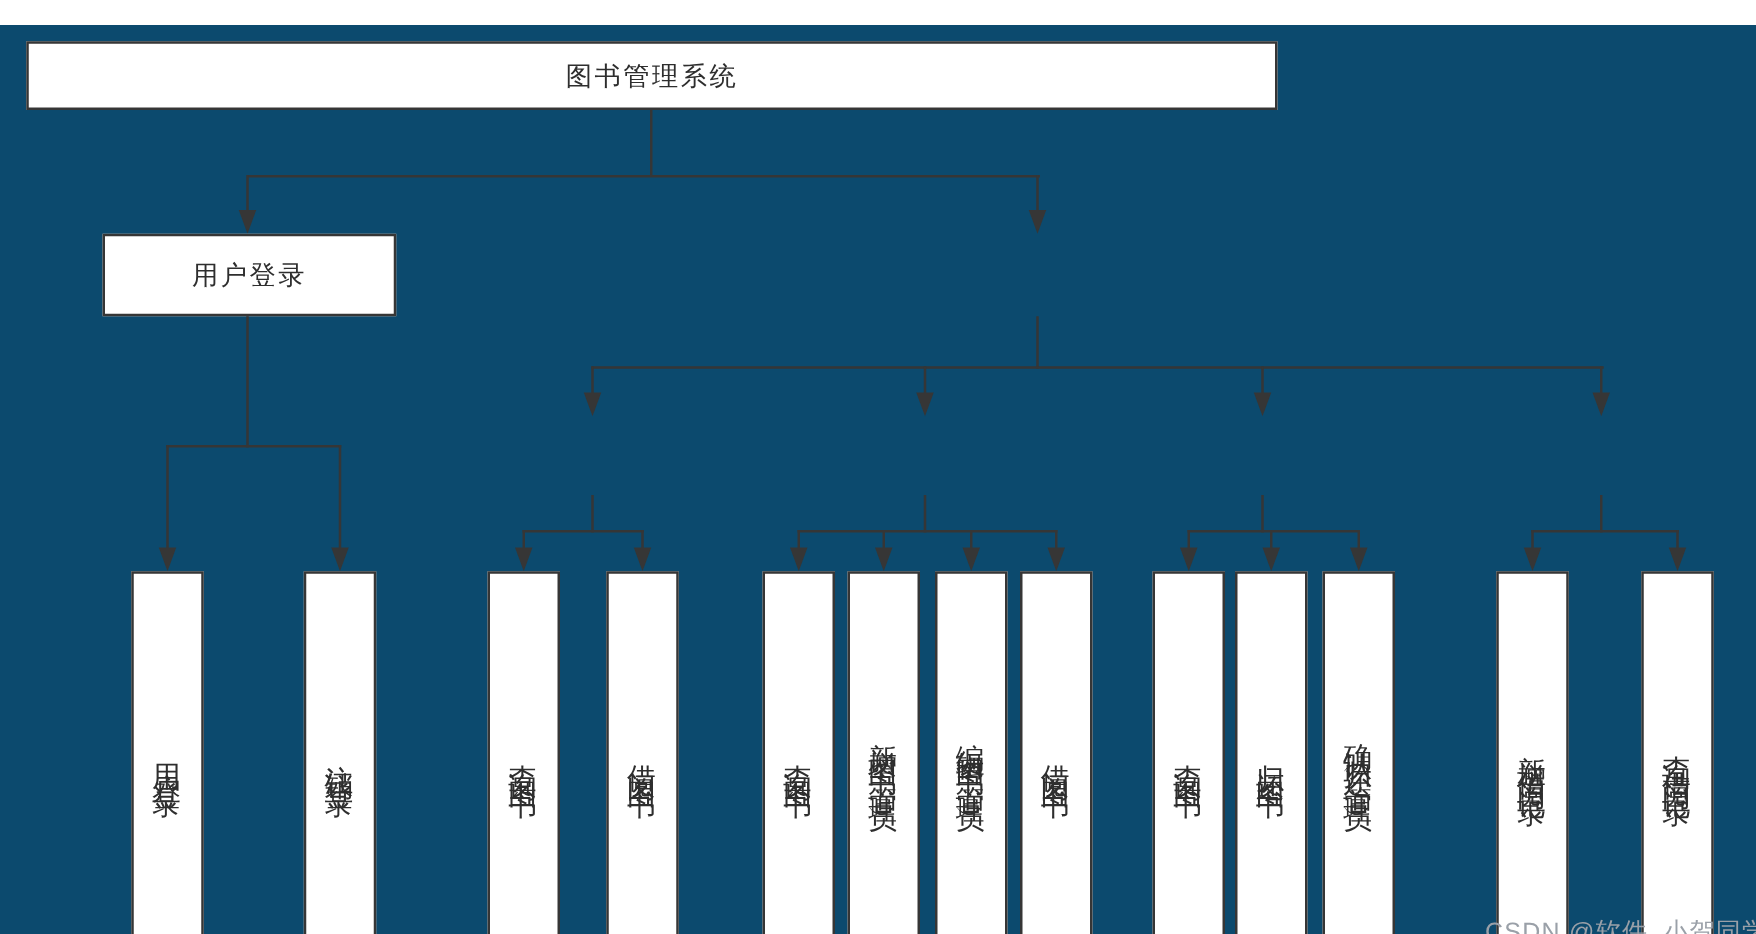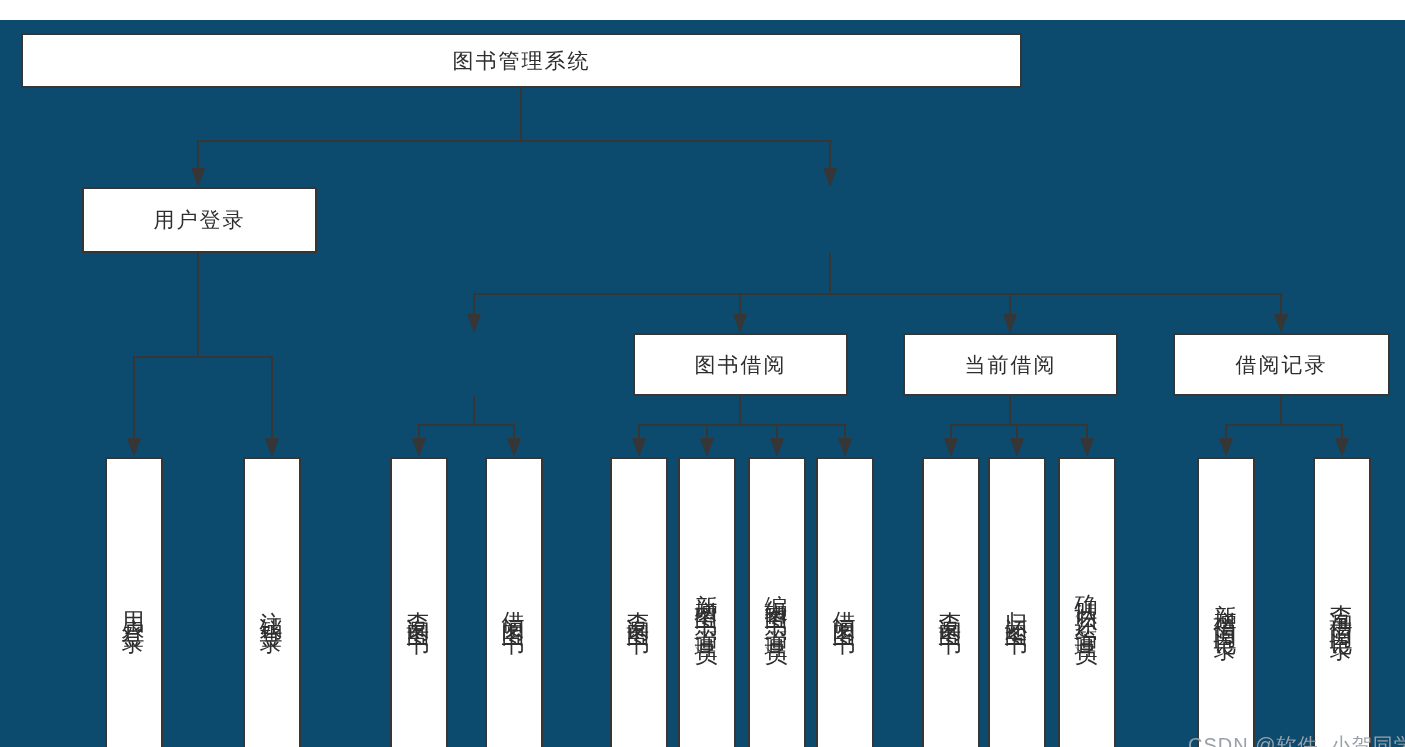--- a/index.html
+++ b/index.html
@@ -87,23 +87,20 @@
   <div class="hl" style="left:473px; top:273px; width:810px;"></div>
   <div class="vl" style="left:473px; top:273px; height:22px;"></div>
   <div class="ah" style="left:467px; top:294px;"></div>
   <div class="vl" style="left:739px; top:273px; height:22px;"></div>
   <div class="ah" style="left:733px; top:294px;"></div>
   <div class="vl" style="left:1009px; top:273px; height:22px;"></div>
   <div class="ah" style="left:1003px; top:294px;"></div>
   <div class="vl" style="left:1280px; top:273px; height:22px;"></div>
   <div class="ah" style="left:1274px; top:294px;"></div>
 
-  <div class="box" style="left:633px; top:313px; width:215px; height:63px;">图书借阅</div>
-  <div class="box" style="left:903px; top:313px; width:215px; height:63px;">当前借阅</div>
-  <div class="box" style="left:1173px; top:313px; width:217px; height:63px;">借阅记录</div>
 
   <div class="vl" style="left:473px; top:376px; height:30px;"></div>
   <div class="hl" style="left:418px; top:404px; width:97px;"></div>
   <div class="vl" style="left:418px; top:404px; height:16px;"></div>
   <div class="ah" style="left:412px; top:418px;"></div>
   <div class="vl" style="left:513px; top:404px; height:16px;"></div>
   <div class="ah" style="left:507px; top:418px;"></div>
 
   <div class="vl" style="left:739px; top:376px; height:30px;"></div>
   <div class="hl" style="left:638px; top:404px; width:208px;"></div>

